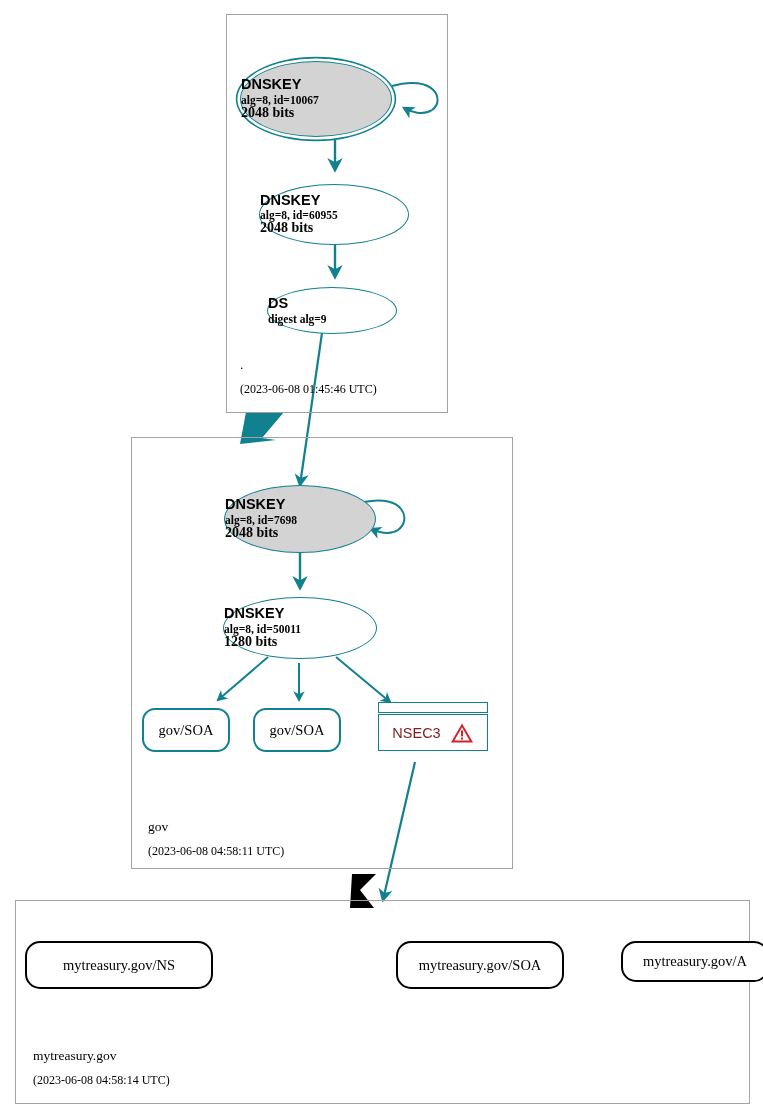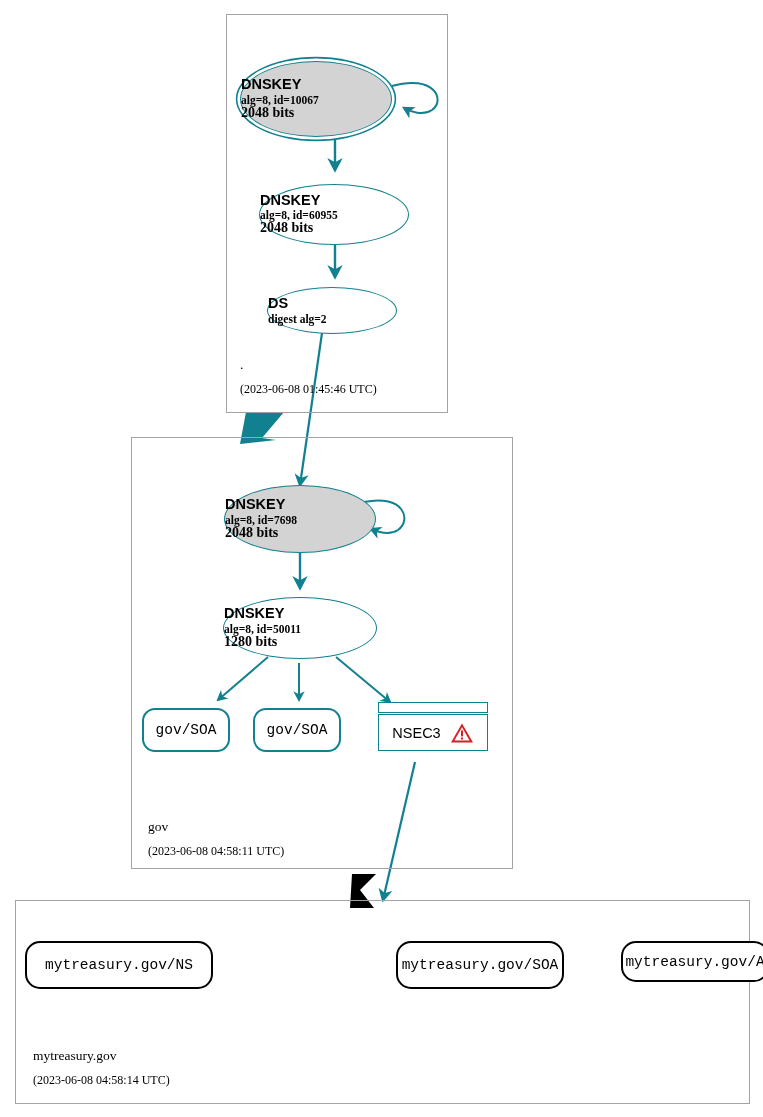--- a/index.html
+++ b/index.html
@@ -22,32 +22,32 @@
             background:#ffffff;box-sizing:border-box;line-height:1.06;font-weight:bold;}
   .node-ell.ksk{background:#d3d3d3;}
   .node-ell.dbl{box-shadow:0 0 0 2.6px #ffffff,0 0 0 4.2px #11808f;}
   .n-t1{font-family:"Liberation Sans",sans-serif;font-size:14.5px;color:#000;}
   .n-t2{font-family:"Liberation Serif",serif;font-size:11.5px;color:#000;margin-top:1px;}
   .n-t3{font-family:"Liberation Serif",serif;font-size:14px;color:#000;}
 
   
   .node-rr{position:absolute;display:flex;align-items:center;justify-content:center;
            border:2px solid #11808f;border-radius:13px;background:#fff;
-           font-family:Liberation Mono, monospace;font-size:14.5px;
+           font-family:Liberation Serif, serif;font-size:14.5px;
            color:#000;box-sizing:border-box;white-space:nowrap;}
   .node-rr.insecure{border:2px solid #000000;border-radius:15px;}
 
   
   .nsec3-wrap{position:absolute;}
   .nsec3-hdr{border:1.8px solid #11808f;background:#fff;box-sizing:border-box;
              width:100%;height:11px;}
   .nsec3-body{border:1.8px solid #11808f;background:#fff;box-sizing:border-box;
               width:100%;height:37px;margin-top:1px;display:flex;align-items:center;
               justify-content:center;gap:9px;}
-  .nsec3-body .lbl{font-family:"Liberation Sans",sans-serif;font-size:14.5px;color:#000000;text-align:center;}
+  .nsec3-body .lbl{font-family:"Liberation Sans",sans-serif;font-size:14.5px;color:#7f1d1d;text-align:center;}
 </style>
 </head>
 <body>
 
 <div class="canvas">
 
   <svg class="layer" viewBox="0 0 763 1117" xmlns="http://www.w3.org/2000/svg">
     <defs>
       <marker id="ah-teal" viewBox="0 0 12 12" refX="9" refY="6" markerWidth="7" markerHeight="7" orient="auto-start-reverse">
         <path d="M0.5,0.5 L11,6 L0.5,11.5 L3.5,6 Z" fill="#11808f"></path>
@@ -115,21 +115,21 @@
   </div>
 
   <div class="node-ell" style="left:259px;top:184px;width:150px;height:61px;">
     <span class="n-t1">DNSKEY</span>
     <span class="n-t2">alg=8, id=60955</span>
     <span class="n-t3">2048 bits</span>
   </div>
 
   <div class="node-ell" style="left:267px;top:287px;width:130px;height:47px;">
     <span class="n-t1">DS</span>
-    <span class="n-t2">digest alg=2</span>
+    <span class="n-t2">digest alg=9</span>
   </div>
 
   <div class="zone" style="left:131px;top:437px;width:380px;height:430px;"></div>
   <div class="zone-label" style="left:148px;top:819px;">gov</div>
   <div class="zone-time" style="left:148px;top:844px;">(2023-06-08 04:58:11 UTC)</div>
 
   <div class="node-ell ksk" style="left:224px;top:485px;width:152px;height:68px;">
     <span class="n-t1">DNSKEY</span>
     <span class="n-t2">alg=8, id=7698</span>
     <span class="n-t3">2048 bits</span>

